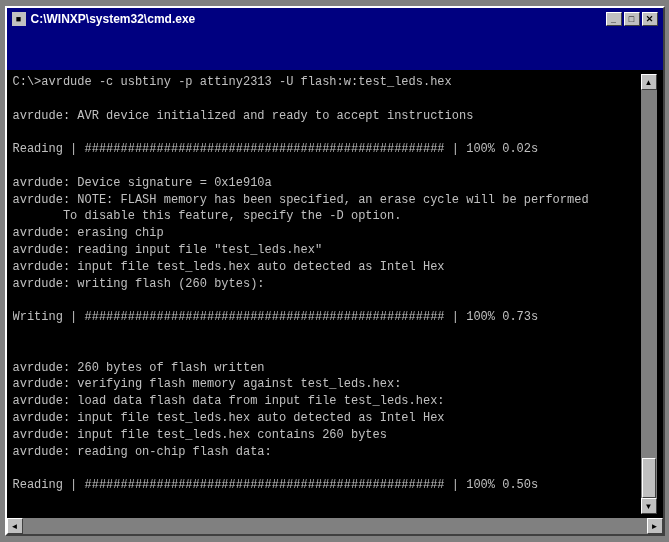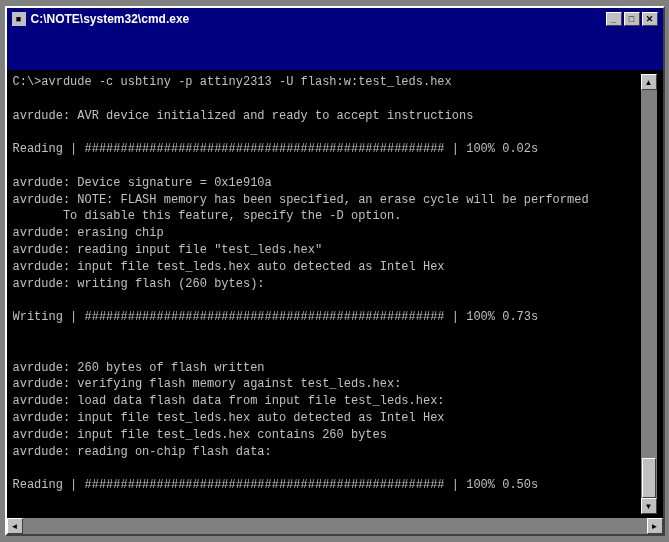--- a/index.html
+++ b/index.html
@@ -167,21 +167,21 @@
   </style>
 </head>
 <body>
 
 <div class="window">
   <div class="title-bar">
     <div class="title-bar-left">
       <div class="title-icon">
         <span>■</span>
       </div>
-      <span>C:\NOTE\system32\cmd.exe</span>
+      <span>C:\WINXP\system32\cmd.exe</span>
     </div>
     <div class="title-controls">
       <div class="title-btn">_</div>
       <div class="title-btn">□</div>
       <div class="title-btn">✕</div>
     </div>
   </div>
 
   <div class="content-area">
     <div class="terminal-text">C:\&gt;avrdude -c usbtiny -p attiny2313 -U flash:w:test_leds.hex

